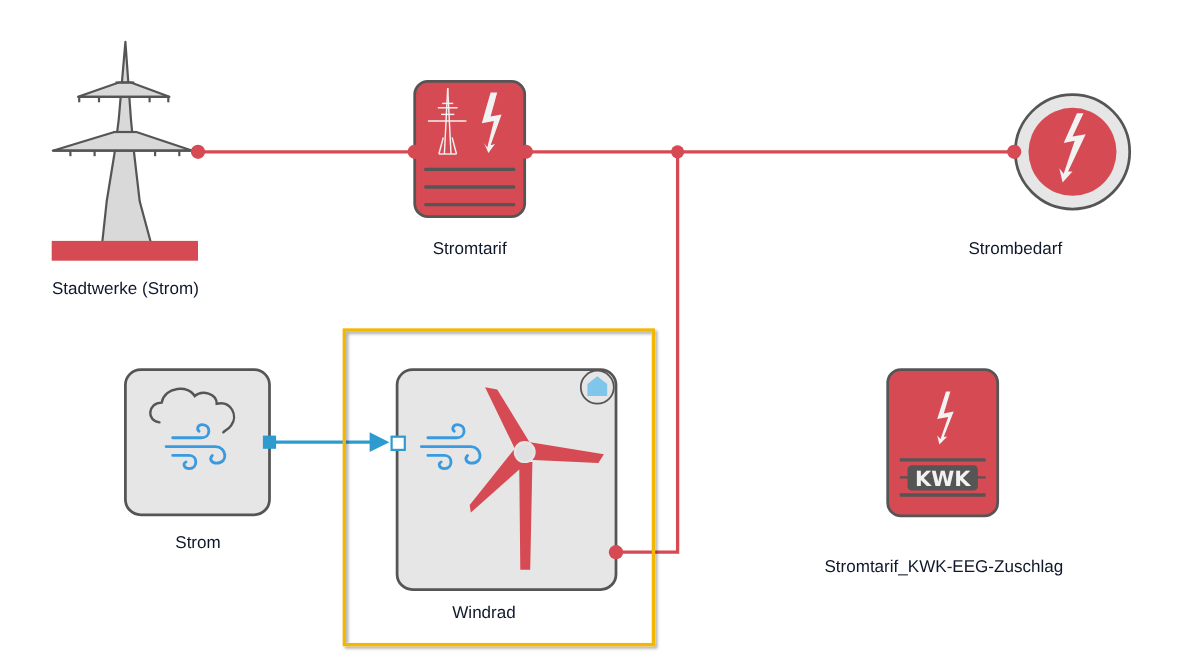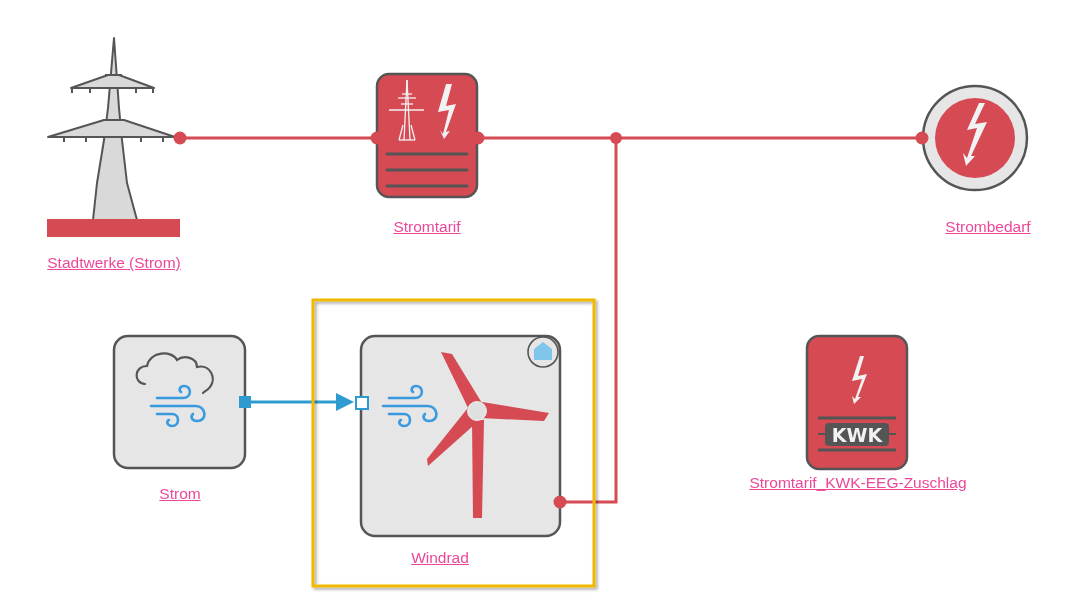--- a/index.html
+++ b/index.html
@@ -1,20 +1,20 @@
 <!DOCTYPE html>
 <html><head>
 <meta charset="utf-8">
 <style>
   html, body { margin: 0; padding: 0; background: #ffffff; }
   body { width: 1071px; height: 600px; position: relative; overflow: hidden;
          font-family: "Liberation Sans", sans-serif; }
   #canvas { position: absolute; left: 0; top: 0; }
-  .label { position: absolute; font-size: 15.5px; color: #ec4899; white-space: nowrap;
-           transform: translateX(-50%); font-family: "Liberation Sans", sans-serif; text-decoration: underline; }
+  .label { position: absolute; font-size: 15.5px; color: #0f172a; white-space: nowrap;
+           transform: translateX(-50%); font-family: "Liberation Sans", sans-serif; }
 </style>
 </head>
 <body>
 
 <svg id="canvas" width="1071" height="600" viewBox="0 0 1071 600">
   <defs>
     <filter id="shadow" x="-10%" y="-10%" width="130%" height="130%">
       <feDropShadow dx="2" dy="2" stdDeviation="1.5" flood-color="#000" flood-opacity="0.35"></feDropShadow>
     </filter>
   </defs>
@@ -126,16 +126,16 @@
     <line x1="818" y1="418" x2="896" y2="418" stroke="#555" stroke-width="3"></line>
     <line x1="818" y1="450" x2="896" y2="450" stroke="#555" stroke-width="3"></line>
     <line x1="818" y1="434" x2="896" y2="434" stroke="#555" stroke-width="2"></line>
     <rect x="825" y="423" width="64" height="23" rx="4" fill="#555"></rect>
     <text x="857" y="442" text-anchor="middle" font-family="DejaVu Sans, sans-serif" font-weight="bold" font-size="19" fill="#f2f2f2">KWK</text>
   </g>
 </svg>
 
 <div class="label" style="left:114px; top:254px;text-align:right;">Stadtwerke (Strom)</div>
 <div class="label" style="left:427px; top:218px;">Stromtarif</div>
-<div class="label" style="left:988px; top:218px;">Strombedarf</div>
+<div class="label" style="left:923px; top:218px;">Strombedarf</div>
 <div class="label" style="left:180px; top:485px;">Strom</div>
 <div class="label" style="left:440px; top:549px;">Windrad</div>
-<div class="label" style="left:858px; top:474px;">Stromtarif_KWK-EEG-Zuschlag</div>
+<div class="label" style="left:858px; top:507px;">Stromtarif_KWK-EEG-Zuschlag</div>
 
 </body></html>

